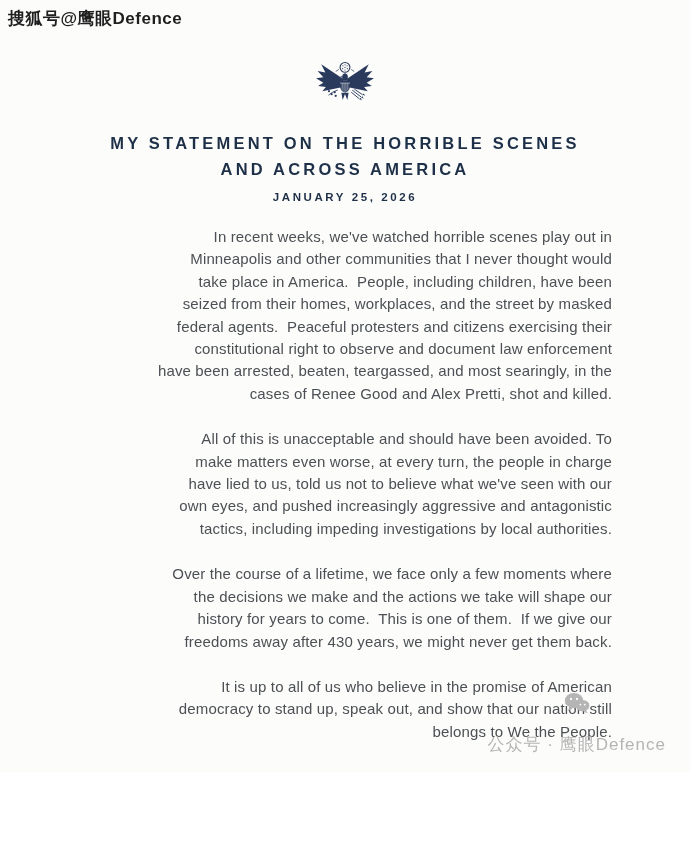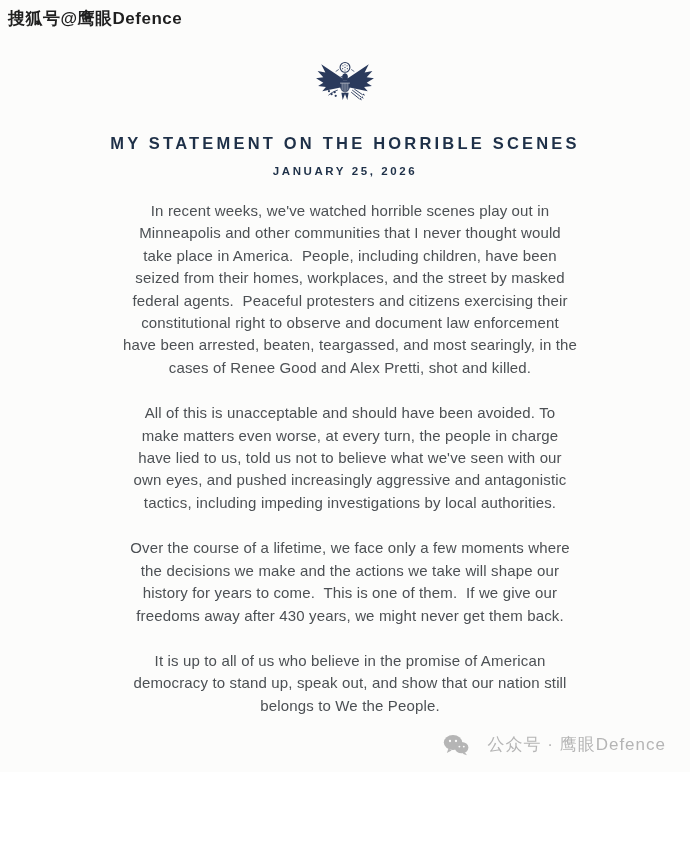--- a/index.html
+++ b/index.html
@@ -44,41 +44,42 @@
   .date {
     margin-top: 9px;
     color: #1e3048;
     font-size: 11.5px;
     font-weight: 700;
     letter-spacing: 2.6px;
     text-align: center;
   }
   .body {
     margin-top: 23px;
-    text-align: center;
+    text-align: right;
     color: #4c5054;
     font-size: 15px;
     line-height: 22.4px;
     letter-spacing: 0.15px;
   }
   .para {
     margin: 0 0 23px 0;
     white-space: pre-wrap;
     padding-left: 10px;
   }
   .wm-bottom {
     position: absolute;
     right: 24px;
     bottom: 16px;
     display: flex;
     align-items: center;
     gap: 19px;
     color: #b5b5b5;
     font-size: 17px;
     letter-spacing: 1px;
+    flex-direction: column;
   }
   .wm-icon { display: inline-flex; }
 </style>
 </head>
 <body>
 
 <div class="page">
 
   <div class="wm-top">搜狐号@鹰眼Defence</div>
 
@@ -108,20 +109,21 @@
         <circle cx="42" cy="67" r="2.2"></circle>
         <circle cx="29" cy="58" r="2"></circle>
         <path d="M46 56 C40 58 33 61 28 66" stroke="#2a3a5c" stroke-width="1.6" fill="none"></path>
         <path d="M74 56 L92 70 M78 54 L94 65 M72 60 L88 73" stroke="#2a3a5c" stroke-width="1.8" fill="none"></path>
         <path d="M92 70 l4 3 -2 -5 z M94 65 l5 2 -3 -4.5 z M88 73 l4.5 3 -2 -5 z"></path>
       </g>
     </svg>
 
     <div class="title">
       <div>MY STATEMENT ON THE HORRIBLE SCENES</div>
+      <div>AND ACROSS AMERICA</div>
     </div>
 
     <div class="date">JANUARY 25, 2026</div>
 
     <div class="body">
       <p class="para">In recent weeks, we've watched horrible scenes play out in
 Minneapolis and other communities that I never thought would
 take place in America.  People, including children, have been
 seized from their homes, workplaces, and the street by masked
 federal agents.  Peaceful protesters and citizens exercising their

